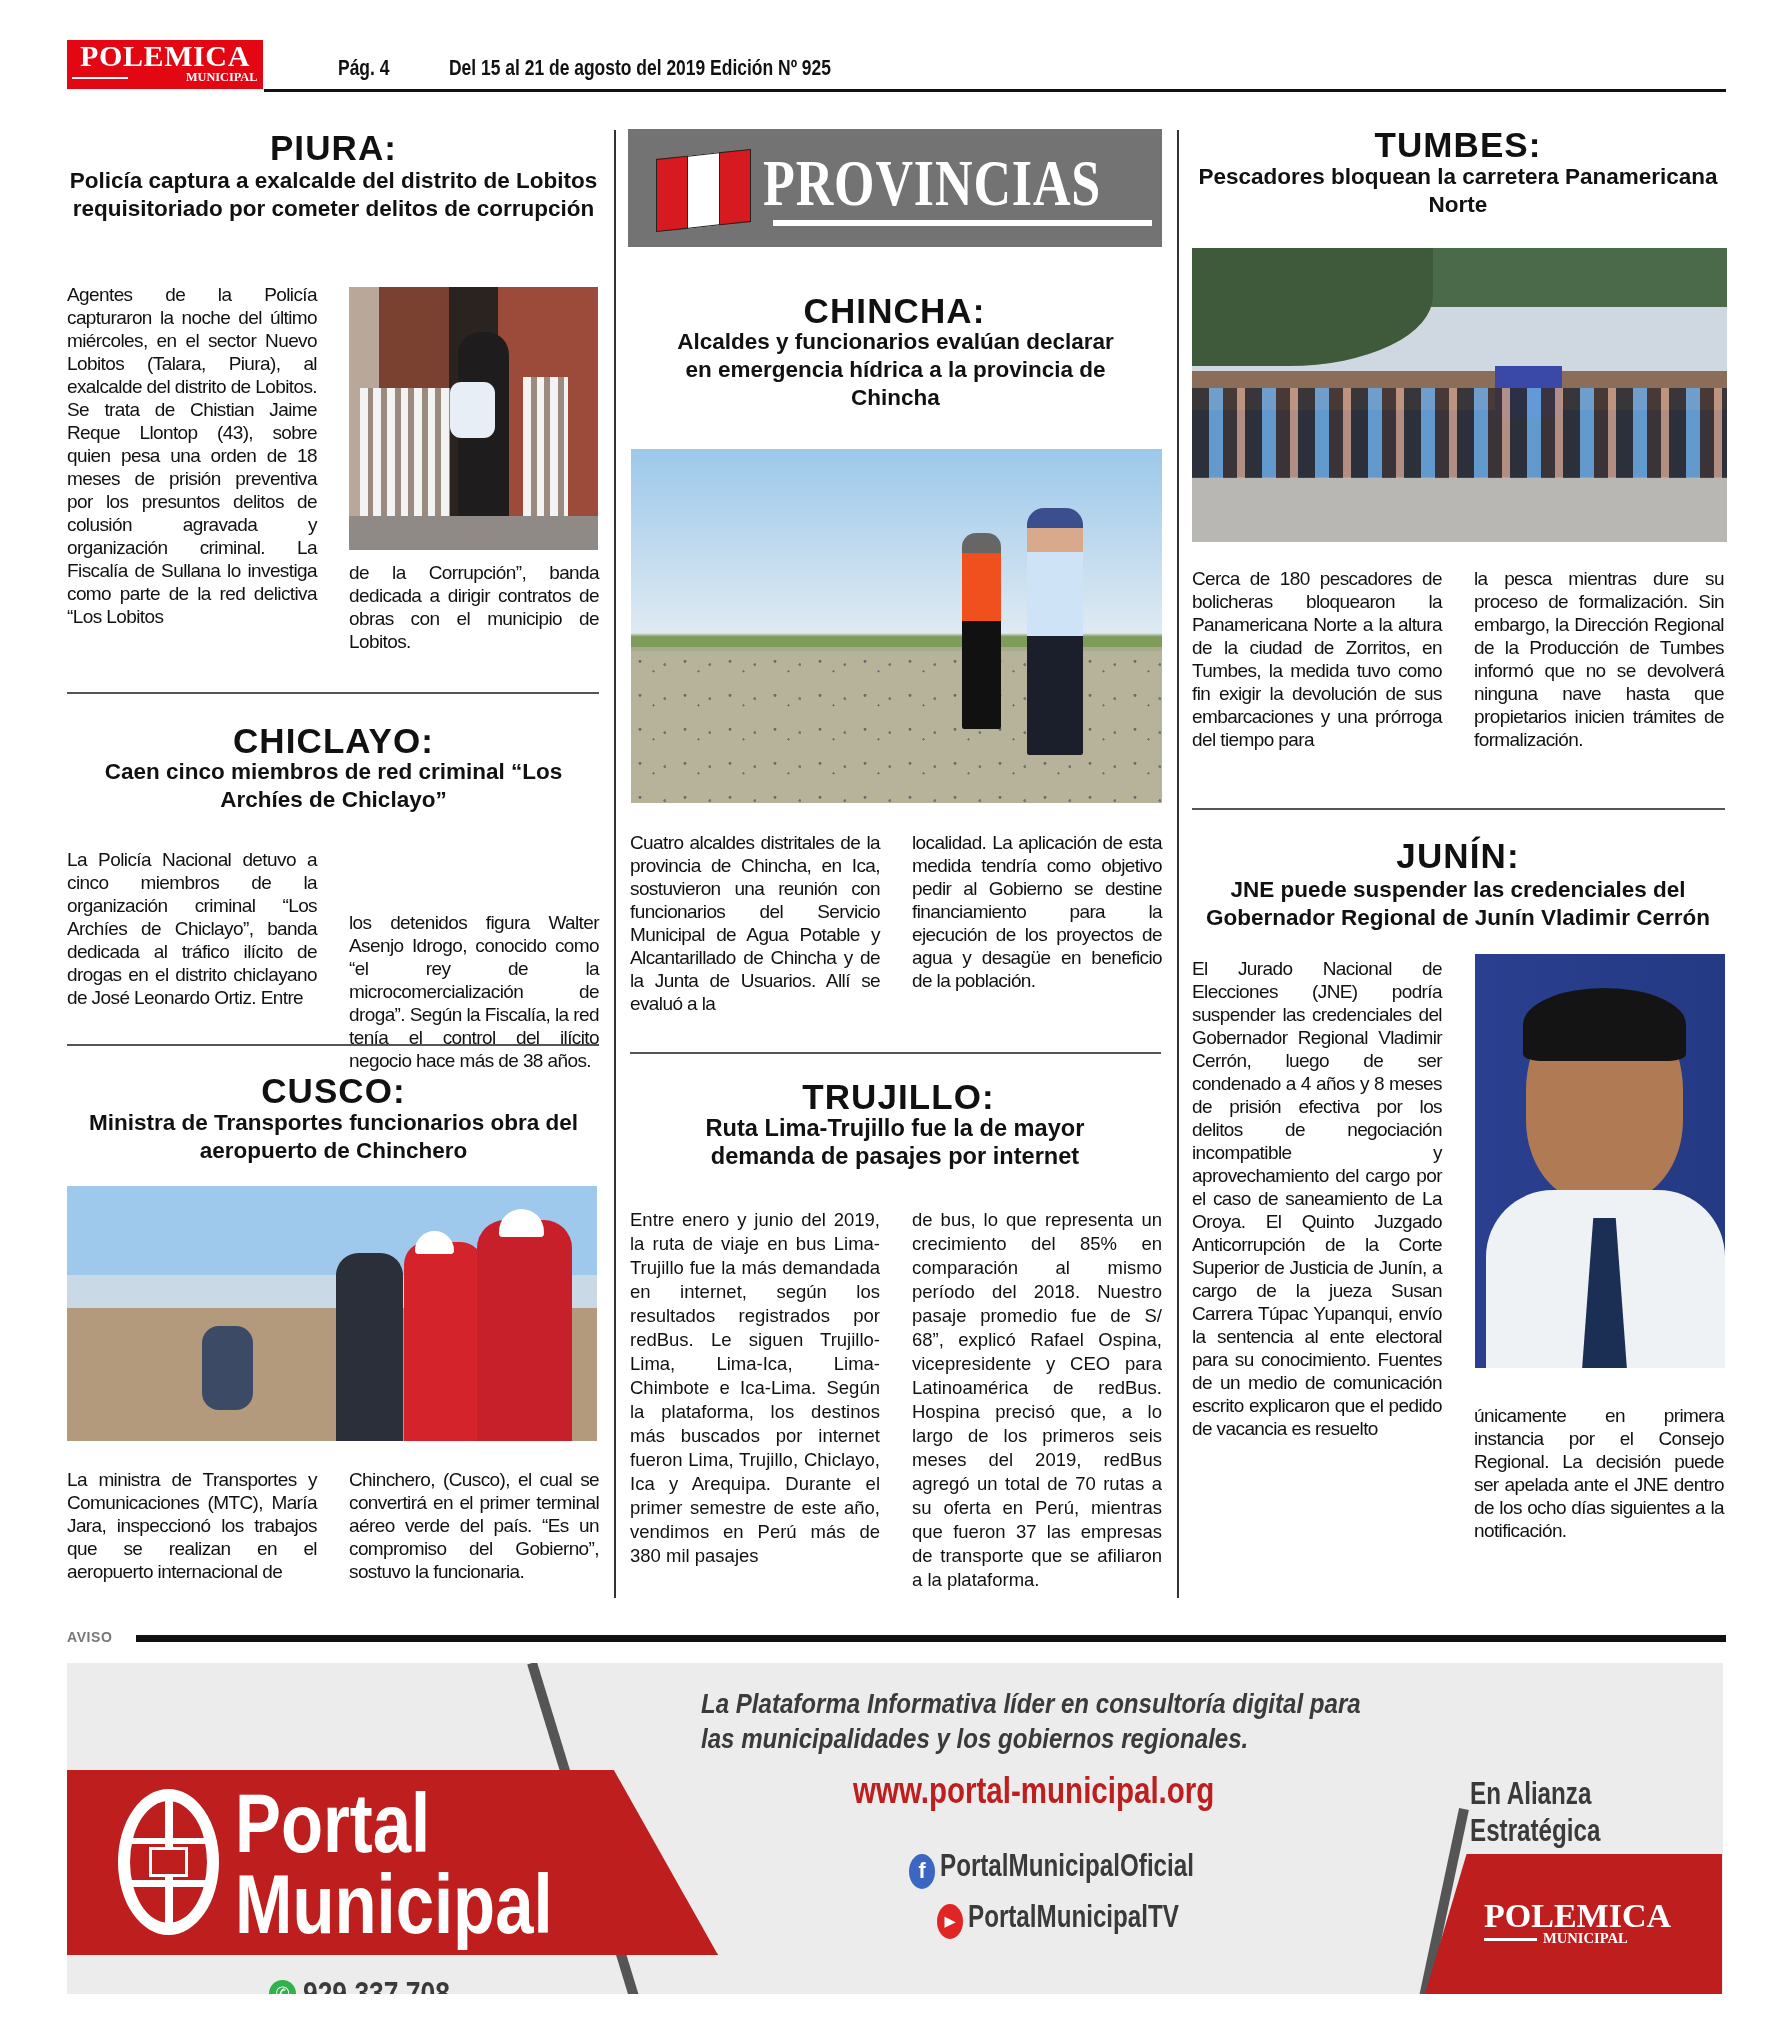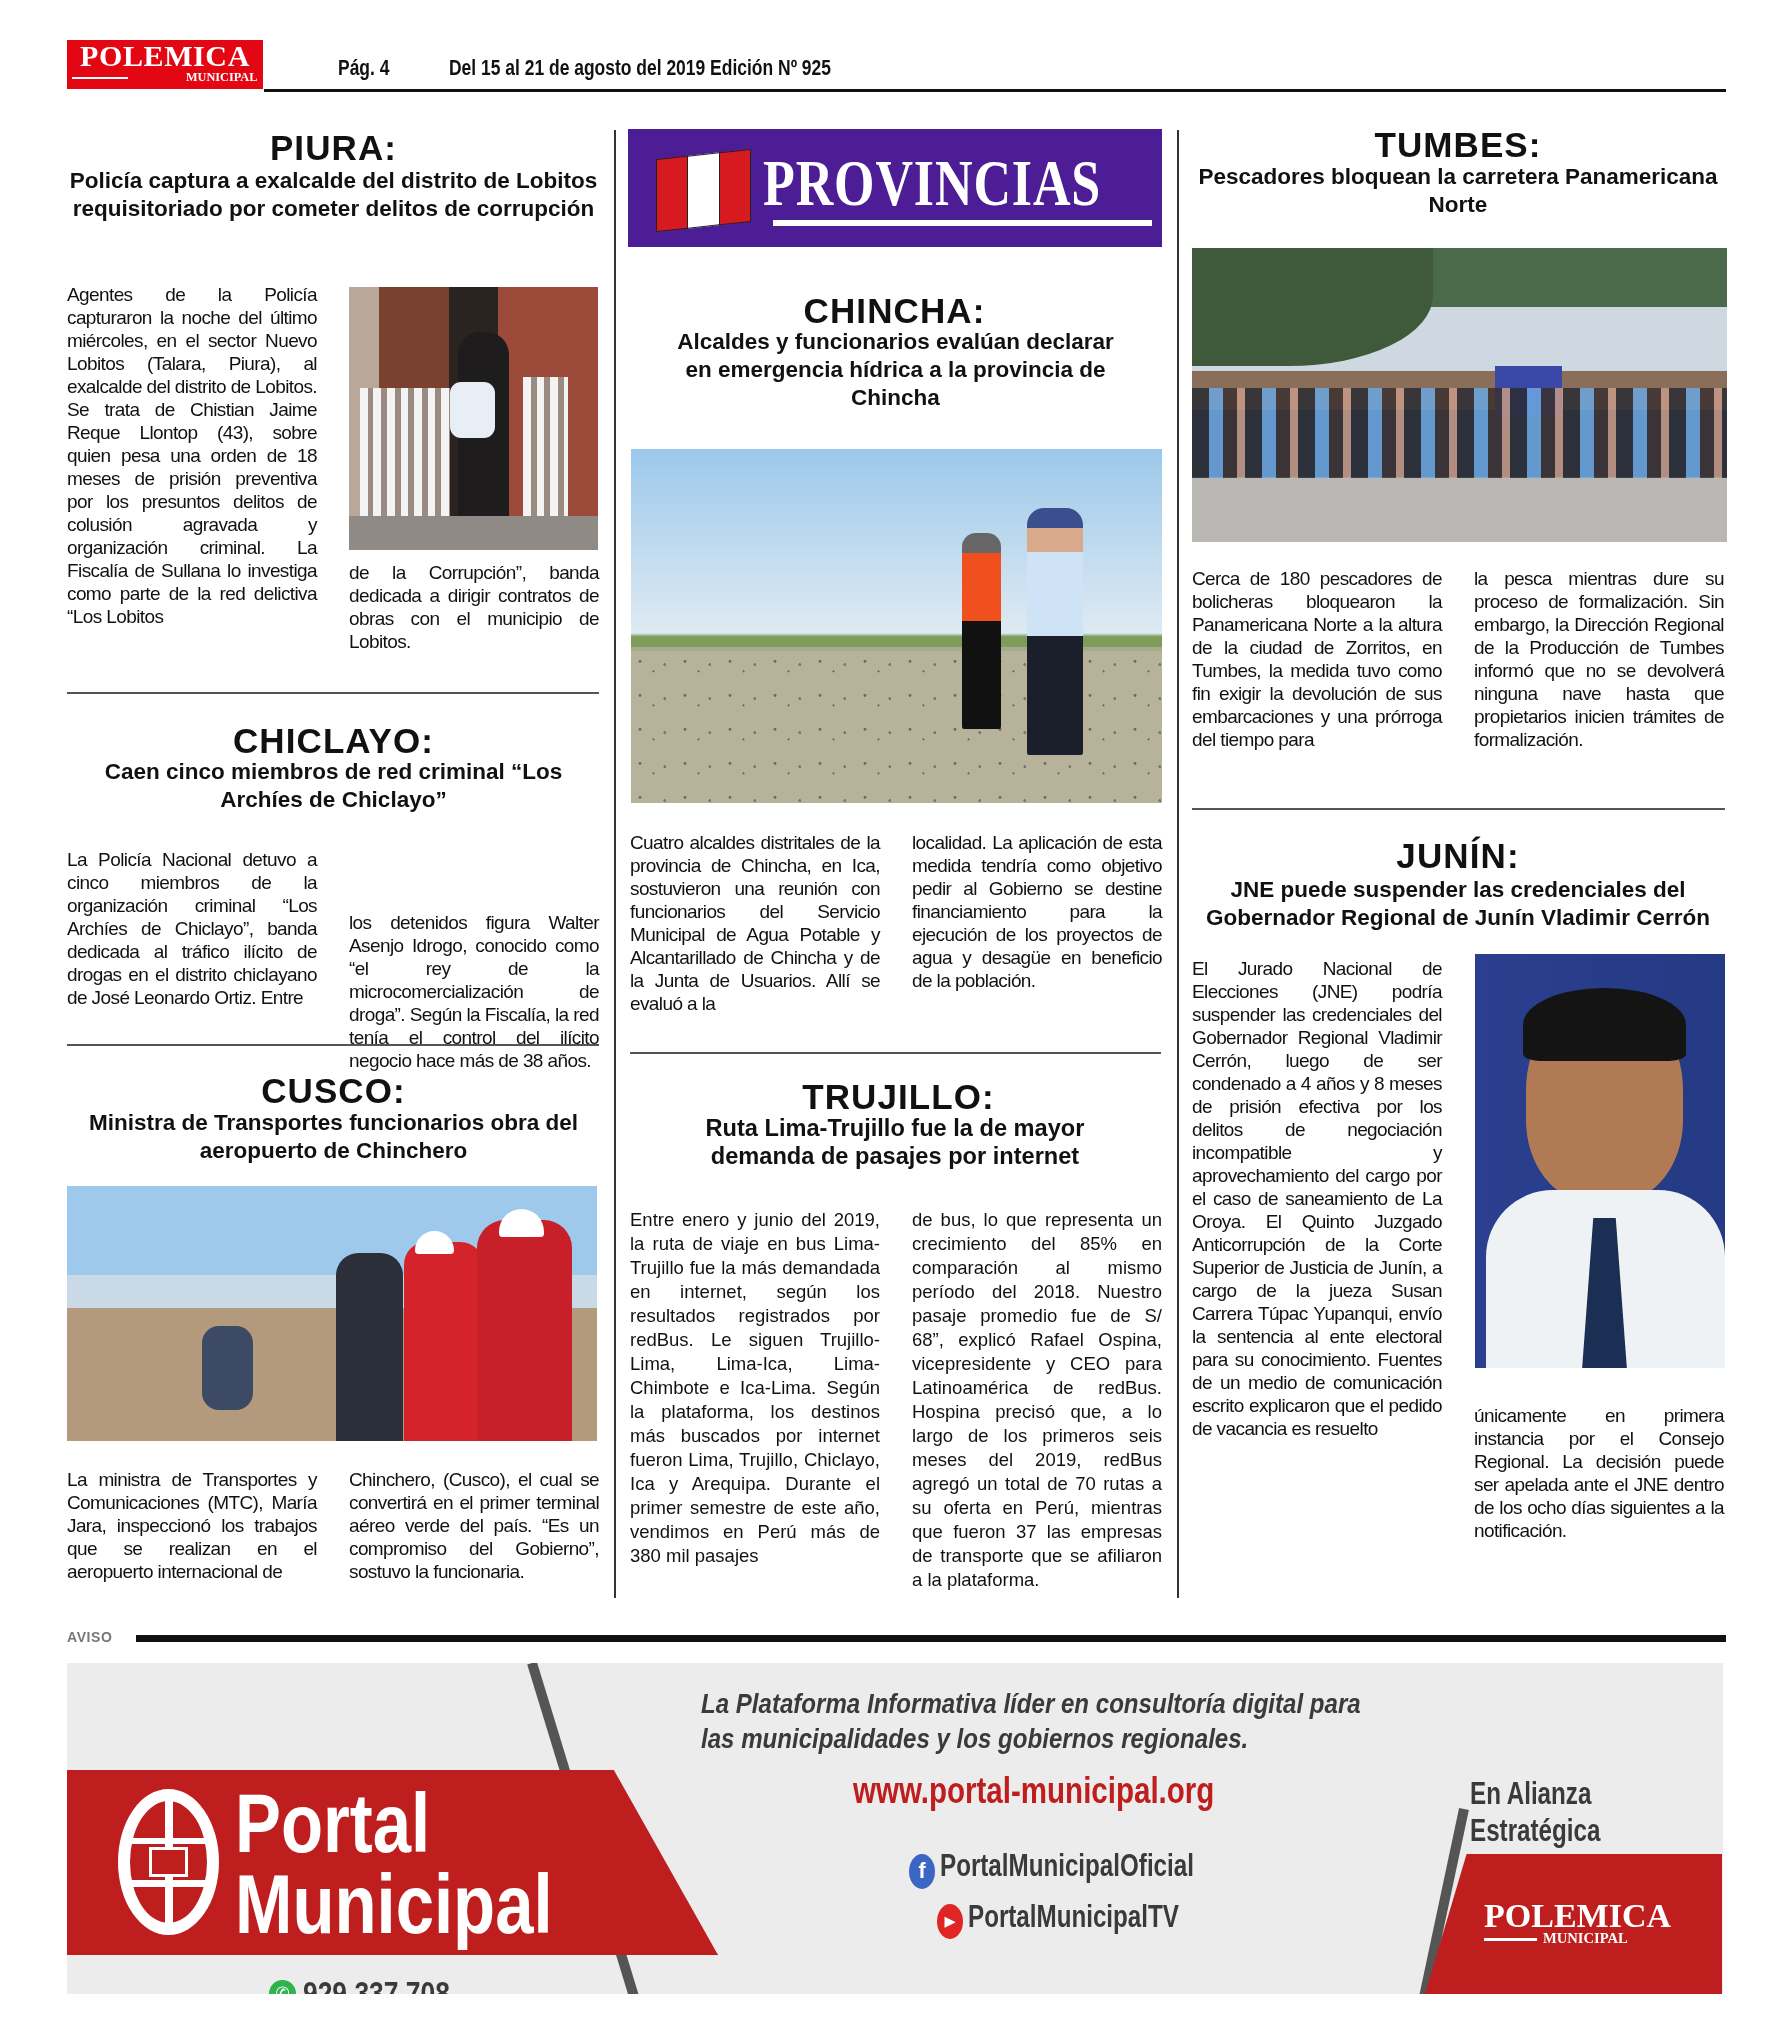--- a/index.html
+++ b/index.html
@@ -15,21 +15,21 @@
   .hdr-rule{left:264px;top:89px;width:1462px;height:2.8px;background:#111;}
   .vline{width:1.7px;background:#333;}
   .hline{height:1.7px;background:#555;}
   
   .kicker{font-weight:bold;font-size:35px;letter-spacing:1.1px;text-align:center;line-height:39px;}
   .sub{font-weight:bold;font-size:22.5px;line-height:28px;text-align:center;}
   .body{font-size:19px;line-height:23px;text-align:justify;}
   .body.cond{letter-spacing:-0.6px;}
   .photo{overflow:hidden;}
   
-  .prov{left:628px;top:129px;width:534px;height:118px;background:#4c1d95;}
+  .prov{left:628px;top:129px;width:534px;height:118px;background:#737373;}
   .prov .flag{position:absolute;left:28px;top:25px;width:95px;height:73px;transform:skewY(-6deg);}
   .prov .flag div{position:absolute;top:0;height:100%;}
   .prov .word{position:absolute;left:135px;top:21.3px;font-family:"Liberation Serif",serif;font-weight:bold;color:#fff;font-size:65px;line-height:67px;letter-spacing:1.1px;transform:scaleX(.8);transform-origin:left;}
   .prov .uline{position:absolute;left:145px;top:91px;width:379px;height:5.6px;background:#fff;}
   
   .aviso-label{left:67px;top:1629px;font-weight:bold;font-size:14px;color:#777;letter-spacing:0.6px;}
   .aviso-rule{left:136px;top:1635px;width:1590px;height:6.7px;background:#111;}
   .ad{left:67px;top:1663px;width:1656px;height:331px;background:#ececec;overflow:hidden;}
 </style>
 </head>

